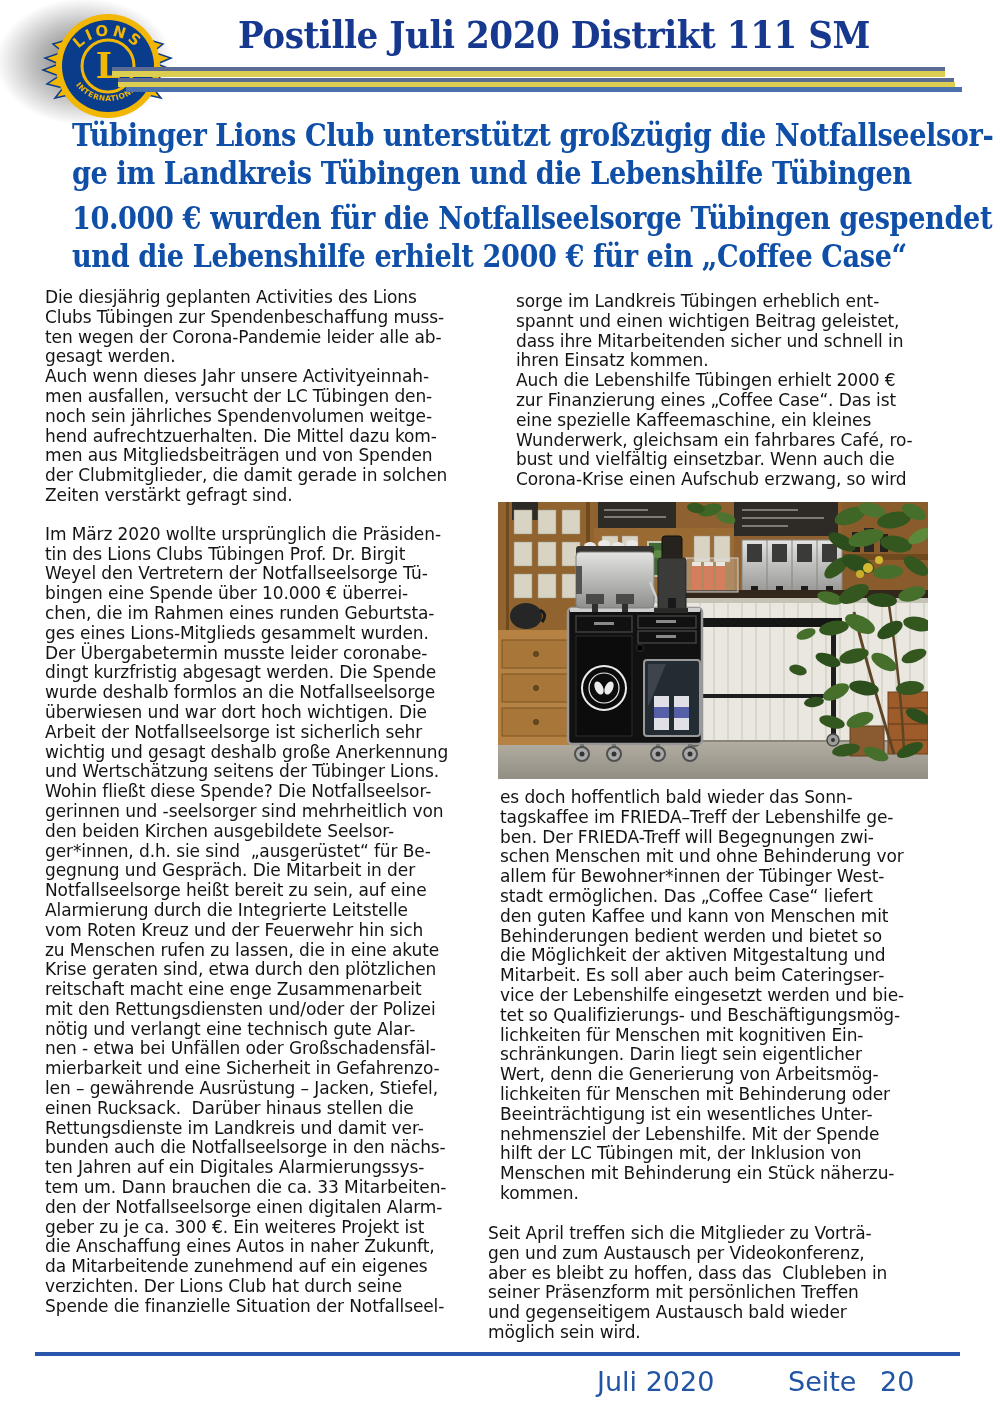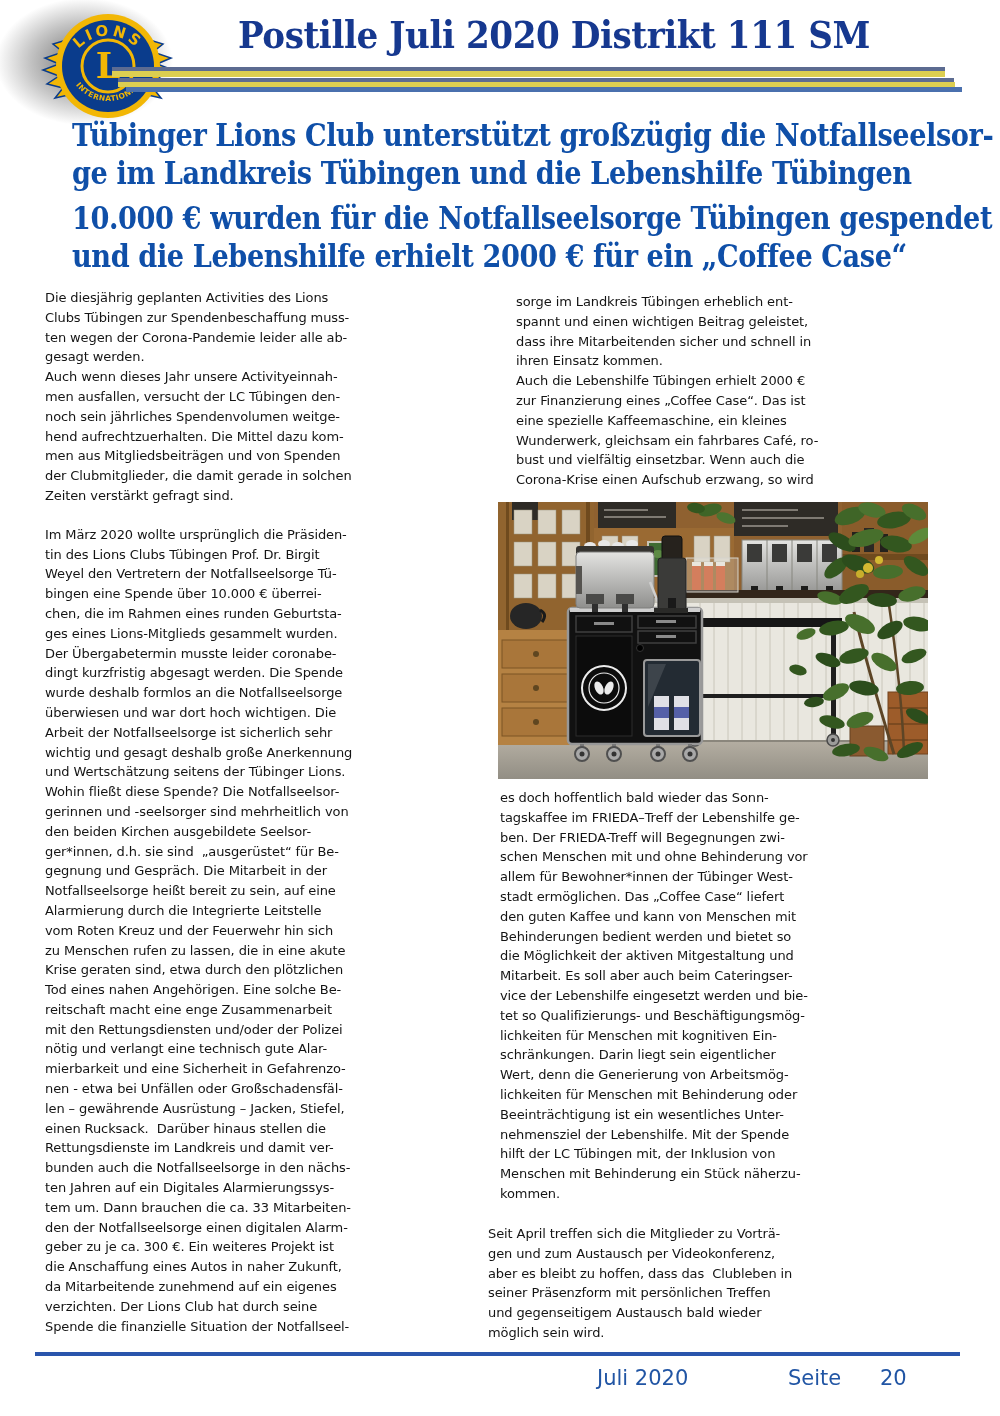--- a/index.html
+++ b/index.html
@@ -21,33 +21,33 @@
   .s5{left:126px;top:87px;width:836px;height:5px;background:#4a70ae;}
 
   
   .headline,.subheadline{position:absolute;left:72px;white-space:nowrap;
     font-family:"DejaVu Serif","Liberation Serif",serif;font-weight:bold;font-size:32px;
     line-height:38px;color:#0f4fa8;transform:scaleX(0.85);transform-origin:left top;letter-spacing:-0.5px;}
   .headline{top:116px;}
   .subheadline{top:199px;}
 
   
-  .col{position:absolute;font-size:13px;line-height:19.8px;color:#141414;letter-spacing:-0.1px;}
+  .col{position:absolute;font-size:17px;line-height:19.8px;color:#141414;letter-spacing:-0.1px;}
   .col .ln{white-space:pre;}
   .col-left{left:45px;top:288px;width:445px;}
   .para2{margin-top:19px;}
   .col-right-top{left:500px;top:292px;width:435px;margin-left:16px;}
   .col-right-mid{left:500px;top:788px;width:435px;}
   .col-right-bot{left:488px;top:1224px;width:435px;}
 
   .photo{position:absolute;left:498px;top:502px;width:430px;height:277px;margin:0;padding:0;}
 
   
   .footer-rule{position:absolute;left:35px;top:1352px;width:925px;height:4px;background:#2a55ac;}
-  .footer-text{position:absolute;top:1366px;font-size:21px;color:#2155a4;}
+  .footer-text{position:absolute;top:1366px;font-size:27px;color:#2155a4;}
   .f-date{left:597px;}
   .f-label{left:788px;}
   .f-num{left:880px;}
 </style>
 </head>
 <body>
 
 <div class="page">
 
   <div class="logo-shadow"></div>
@@ -125,26 +125,25 @@
         <div class="ln">Wohin fließt diese Spende? Die Notfallseelsor-</div>
         <div class="ln">gerinnen und -seelsorger sind mehrheitlich von</div>
         <div class="ln">den beiden Kirchen ausgebildete Seelsor-</div>
         <div class="ln">ger*innen, d.h. sie sind  „ausgerüstet“ für Be-</div>
         <div class="ln">gegnung und Gespräch. Die Mitarbeit in der</div>
         <div class="ln">Notfallseelsorge heißt bereit zu sein, auf eine</div>
         <div class="ln">Alarmierung durch die Integrierte Leitstelle</div>
         <div class="ln">vom Roten Kreuz und der Feuerwehr hin sich</div>
         <div class="ln">zu Menschen rufen zu lassen, die in eine akute</div>
         <div class="ln">Krise geraten sind, etwa durch den plötzlichen</div>
-        <div class="ln">Tod eines nahen Angehörigen. Eine solche Be-</div>
         <div class="ln">reitschaft macht eine enge Zusammenarbeit</div>
         <div class="ln">mit den Rettungsdiensten und/oder der Polizei</div>
         <div class="ln">nötig und verlangt eine technisch gute Alar-</div>
+        <div class="ln">nen - etwa bei Unfällen oder Großschadensfäl-</div>
         <div class="ln">mierbarkeit und eine Sicherheit in Gefahrenzo-</div>
-        <div class="ln">nen - etwa bei Unfällen oder Großschadensfäl-</div>
         <div class="ln">len – gewährende Ausrüstung – Jacken, Stiefel,</div>
         <div class="ln">einen Rucksack.  Darüber hinaus stellen die</div>
         <div class="ln">Rettungsdienste im Landkreis und damit ver-</div>
         <div class="ln">bunden auch die Notfallseelsorge in den nächs-</div>
         <div class="ln">ten Jahren auf ein Digitales Alarmierungssys-</div>
         <div class="ln">tem um. Dann brauchen die ca. 33 Mitarbeiten-</div>
         <div class="ln">den der Notfallseelsorge einen digitalen Alarm-</div>
         <div class="ln">geber zu je ca. 300 €. Ein weiteres Projekt ist</div>
         <div class="ln">die Anschaffung eines Autos in naher Zukunft,</div>
         <div class="ln">da Mitarbeitende zunehmend auf ein eigenes</div>

